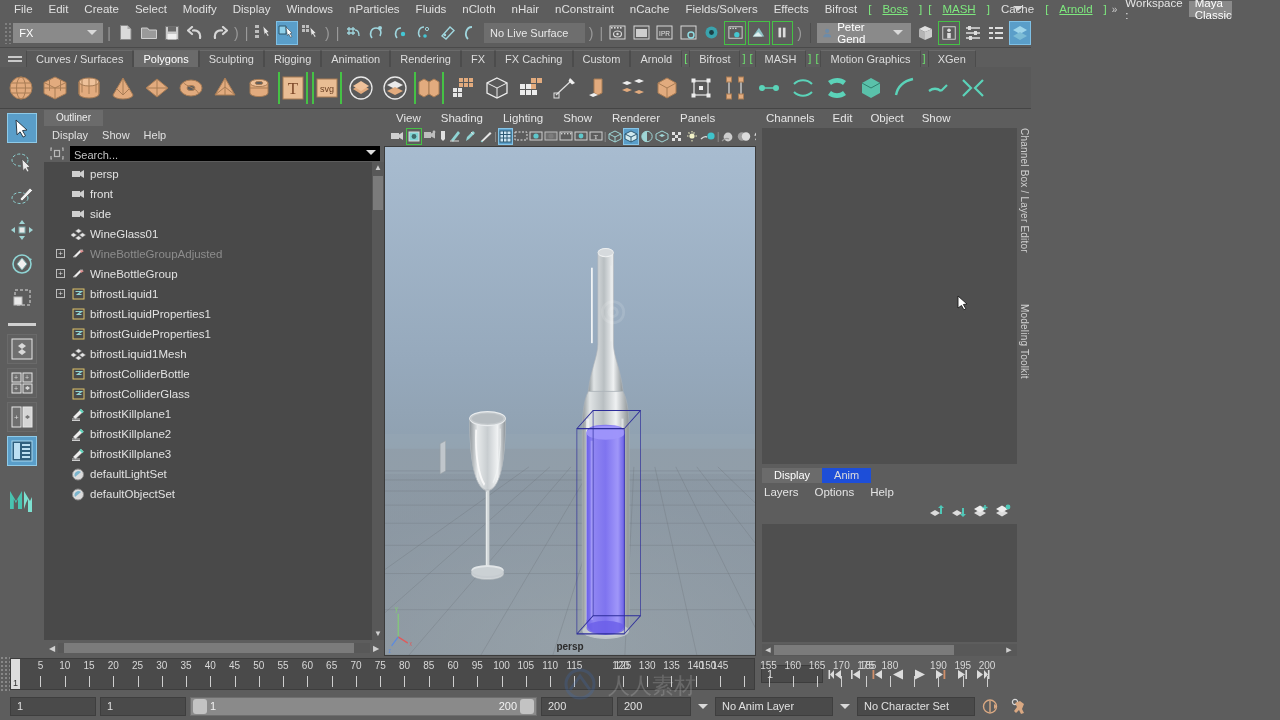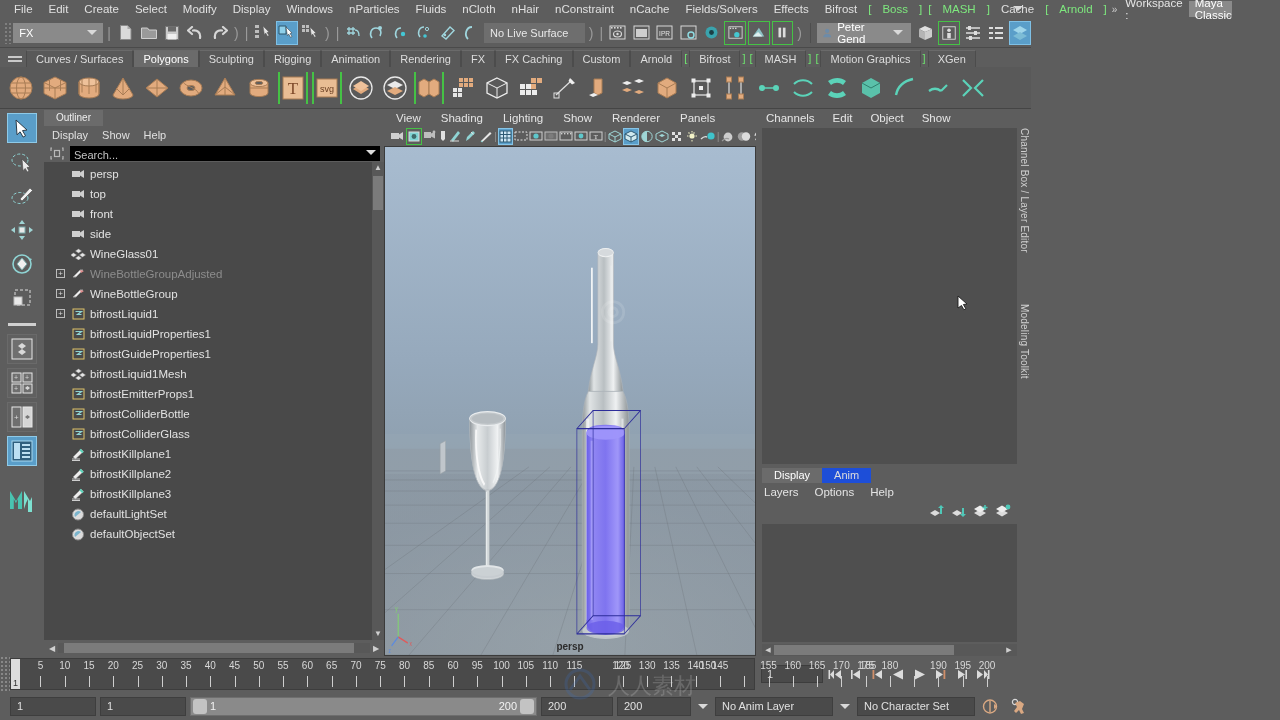--- a/index.html
+++ b/index.html
@@ -12,21 +12,21 @@
     -webkit-font-smoothing: antialiased;
   }
   .app { position:relative; width:1031px; height:720px; display:flex; flex-direction:column; }
 
   
   .menubar {
     height:18px; background:#5d5d5d; display:flex; align-items:center;
     padding-left:6px; flex:0 0 18px; position:relative;
   }
   .menubar .mi { padding:0 8px; line-height:18px; font-size:11.5px; color:#e0e0e0; white-space:nowrap; }
-  .mi.green { color:#7ee87e; }
+  .mi.green { color:#7ee87e;text-decoration:underline; }
   .mi.brk { color:#7ee87e; padding:0 3px; }
   .brkgrp { display:flex; align-items:center; }
   .brkgrp span { line-height:18px; font-size:11.5px; }
   .chev-dbl { color:#cfcfcf; font-size:10px; padding:0 2px; }
   .ws-label { padding:0 6px; font-size:11.5px; color:#e6e6e6; }
   .ws-combo {
     background:#8a8a8a; height:16px; width:130px; display:flex; align-items:center;
     padding-left:6px; font-size:11.5px; color:#fff; position:relative;
   }
   .caret-dn { width:0;height:0;border-left:5px solid transparent;border-right:5px solid transparent;border-top:5px solid #d9d9d9; }
@@ -842,29 +842,20 @@
             </span>
           <span>persp</span>
         </div>
         <div class="orow">
           <span class="oic">
               <svg width="15" height="10" viewBox="0 0 15 10">
                 <rect x="1" y="2" width="8" height="6" fill="#cfcfcf"></rect>
                 <path d="M9 3.5l4-2.5v8l-4-2.5z" fill="#cfcfcf"></path>
               </svg>
             </span>
-          <span>top</span>
-        </div>
-        <div class="orow">
-          <span class="oic">
-              <svg width="15" height="10" viewBox="0 0 15 10">
-                <rect x="1" y="2" width="8" height="6" fill="#cfcfcf"></rect>
-                <path d="M9 3.5l4-2.5v8l-4-2.5z" fill="#cfcfcf"></path>
-              </svg>
-            </span>
           <span>front</span>
         </div>
         <div class="orow">
           <span class="oic">
               <svg width="15" height="10" viewBox="0 0 15 10">
                 <rect x="1" y="2" width="8" height="6" fill="#cfcfcf"></rect>
                 <path d="M9 3.5l4-2.5v8l-4-2.5z" fill="#cfcfcf"></path>
               </svg>
             </span>
           <span>side</span>
@@ -939,29 +930,20 @@
               <svg width="15" height="12" viewBox="0 0 15 12">
                 <g fill="#e6e6e6" stroke="#9a9a9a" stroke-width=".4">
                   <path d="M7.5 1l3 2-3 2-3-2z"></path>
                   <path d="M2.5 5l3 2-3 2-3-2z"></path>
                   <path d="M11.5 5l3 2-3 2-3-2z"></path>
                   <path d="M7.5 8l3 2-3 2-3-2z"></path>
                 </g>
               </svg>
             </span>
           <span>bifrostLiquid1Mesh</span>
-        </div>
-        <div class="orow">
-          <span class="oic">
-              <svg width="13" height="12" viewBox="0 0 13 12">
-                <rect x="1" y="1" width="11" height="10" fill="none" stroke="#e0c46a"></rect>
-                <path d="M3.5 3.5h6l-4 3h4" stroke="#8fd4d4" fill="none" stroke-width="1.2"></path>
-              </svg>
-            </span>
-          <span>bifrostEmitterProps1</span>
         </div>
         <div class="orow">
           <span class="oic">
               <svg width="13" height="12" viewBox="0 0 13 12">
                 <rect x="1" y="1" width="11" height="10" fill="none" stroke="#e0c46a"></rect>
                 <path d="M3.5 3.5h6l-4 3h4" stroke="#8fd4d4" fill="none" stroke-width="1.2"></path>
               </svg>
             </span>
           <span>bifrostColliderBottle</span>
         </div>

